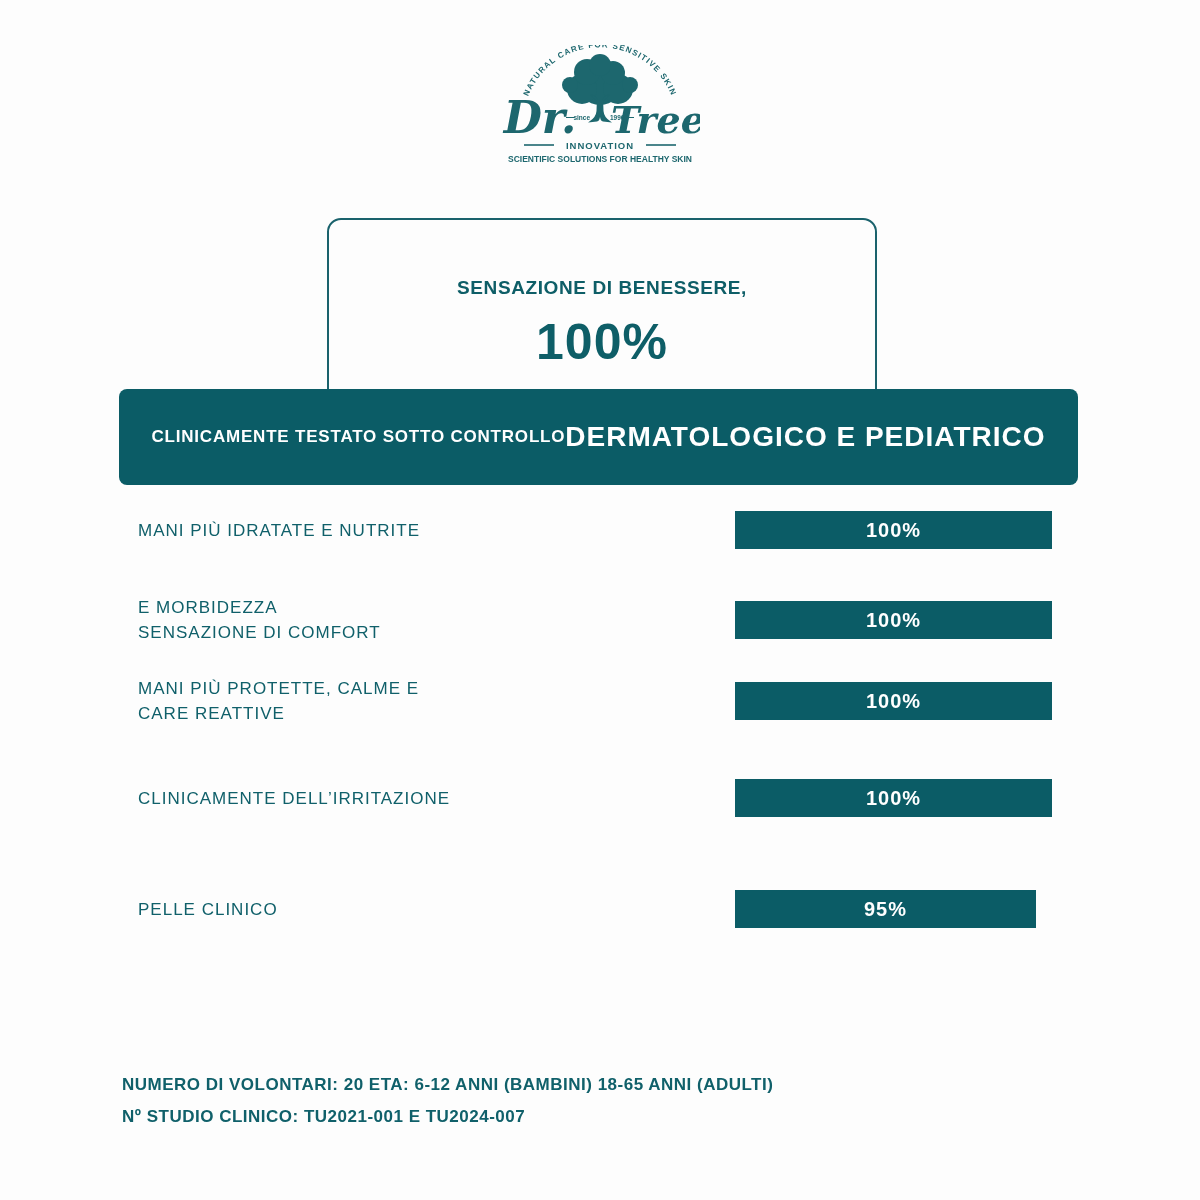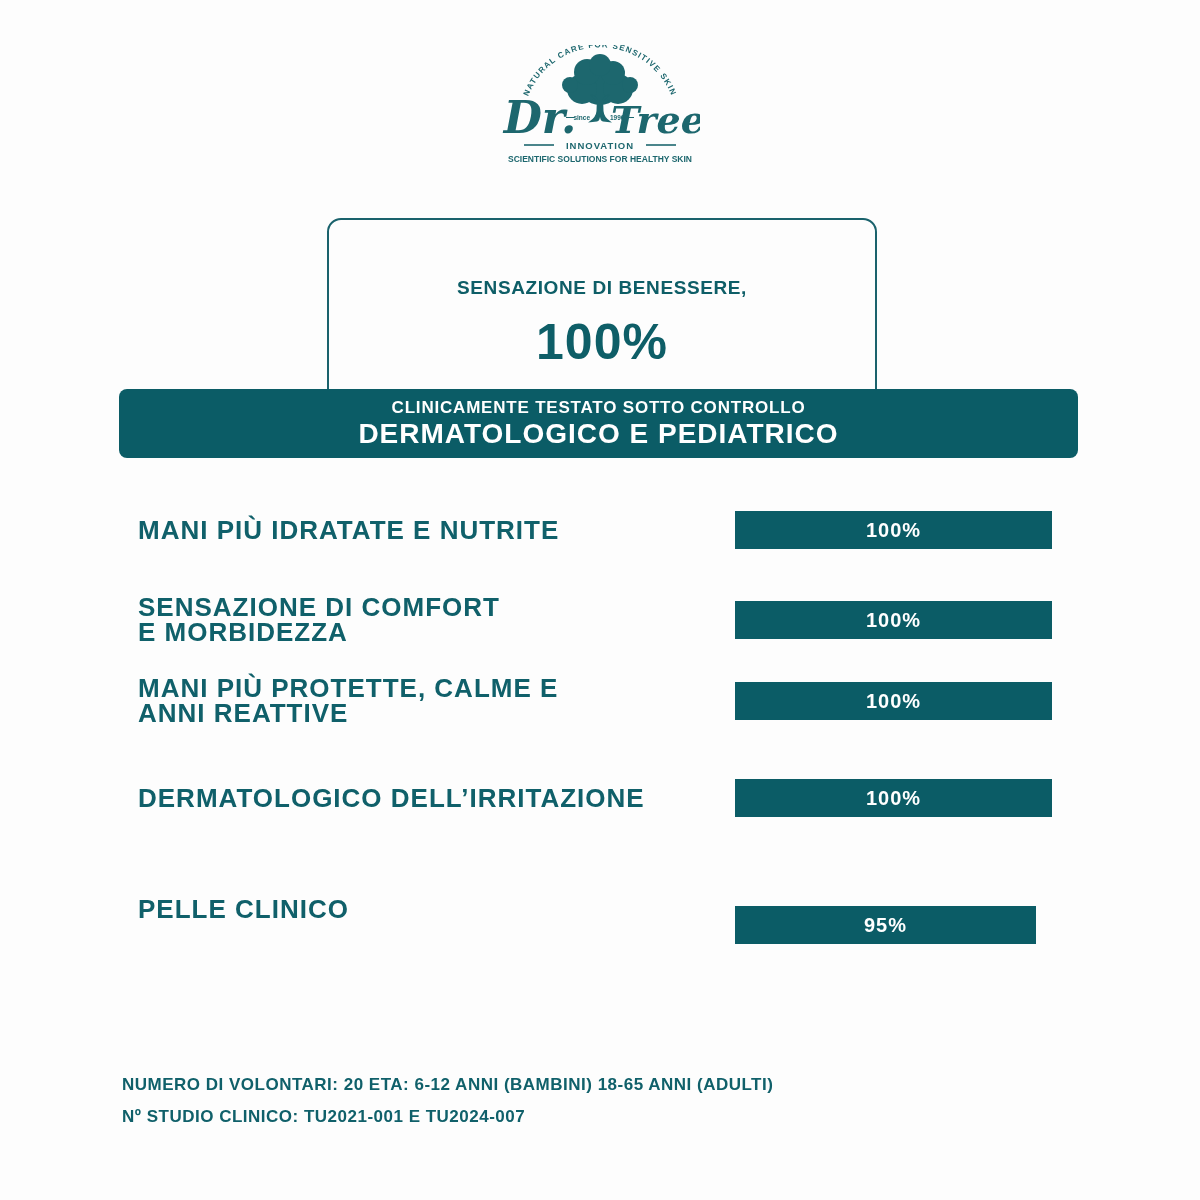--- a/index.html
+++ b/index.html
@@ -20,35 +20,35 @@
     position:absolute; left:327px; top:218px; width:550px; height:190px;
     border:2px solid #1a626c; border-radius:14px;
     display:flex; flex-direction:column; align-items:center; justify-content:center;
     text-align:center; padding-top:20px;
   }
   .stat-box .bx-line { font-size:19px; font-weight:bold; letter-spacing:0.6px; line-height:26px; }
   .stat-box .bx-value { font-size:50px; font-weight:600; letter-spacing:1px; margin-top:12px; }
 
   
   .banner {
-    position:absolute; left:119px; top:389px; width:959px; height:69px;
+    position:absolute; left:119px; top:389px; width:959px; height:96px;
     background:#0b5c66; border-radius:8px; color:#ffffff;
-    display:flex; flex-direction:column; align-items:center; justify-content:center;
+    display:flex; flex-direction:row; align-items:center; justify-content:center;
     text-align:center;
   }
   .banner .bn-line1 { font-size:17px; font-weight:bold; letter-spacing:0.8px; }
   .banner .bn-line2 { font-size:28px; font-weight:bold; letter-spacing:1px; margin-top:0; }
 
   
   .row { position:absolute; left:0; width:1200px; height:38px; }
   .row.r0 { top:511px; } .row.r1 { top:601px; } .row.r2 { top:682px; }
   .row.r3 { top:779px; } .row.r4 { top:890px; }
   .row-label {
     position:absolute; left:138px; top:50%; transform:translateY(-50%);
-    font-size:26px; font-weight:bold; letter-spacing:1px; line-height:25px;
+    font-size:17px; font-weight:normal; letter-spacing:1px; line-height:25px;
     color:#10606a; width:580px;
   }
   .bar {
     position:absolute; left:735px; top:0; height:38px; background:#0b5c66;
     display:flex; align-items:center; justify-content:center;
   }
   .bar span { color:#ffffff; font-size:20px; font-weight:bold; letter-spacing:1px; }
 
   
   .footnotes {
@@ -117,54 +117,54 @@
       <div>MANI PIÙ IDRATATE E NUTRITE</div>
       <div></div>
     </div>
     <div class="bar" style="width: 317px;">
       <span>100%</span>
     </div>
   </div>
 
   <div class="row r1">
     <div class="row-label">
+      <div>E MORBIDEZZA</div>
       <div>SENSAZIONE DI COMFORT</div>
-      <div>E MORBIDEZZA</div>
     </div>
     <div class="bar" style="width: 317px;">
       <span>100%</span>
     </div>
   </div>
 
   <div class="row r2">
     <div class="row-label">
       <div>MANI PIÙ PROTETTE, CALME E</div>
-      <div>ANNI REATTIVE</div>
+      <div>CARE REATTIVE</div>
     </div>
     <div class="bar" style="width: 317px;">
       <span>100%</span>
     </div>
   </div>
 
   <div class="row r3">
     <div class="row-label">
-      <div>DERMATOLOGICO DELL’IRRITAZIONE</div>
+      <div>CLINICAMENTE DELL’IRRITAZIONE</div>
       <div></div>
     </div>
     <div class="bar" style="width: 317px;">
       <span>100%</span>
     </div>
   </div>
 
   <div class="row r4">
     <div class="row-label">
       <div>PELLE CLINICO</div>
       <div></div>
     </div>
-    <div class="bar" style="width: 301px; margin-top: 16px;">
+    <div class="bar" style="width: 301px;">
       <span>95%</span>
     </div>
   </div>
 
   <div class="footnotes">
     <div>NUMERO DI VOLONTARI: 20 ETA: 6-12 ANNI (BAMBINI) 18-65 ANNI (ADULTI)</div>
     <div class="fn-line3">Nº STUDIO CLINICO: TU2021-001 E TU2024-007</div>
   </div>
 
 </div>

